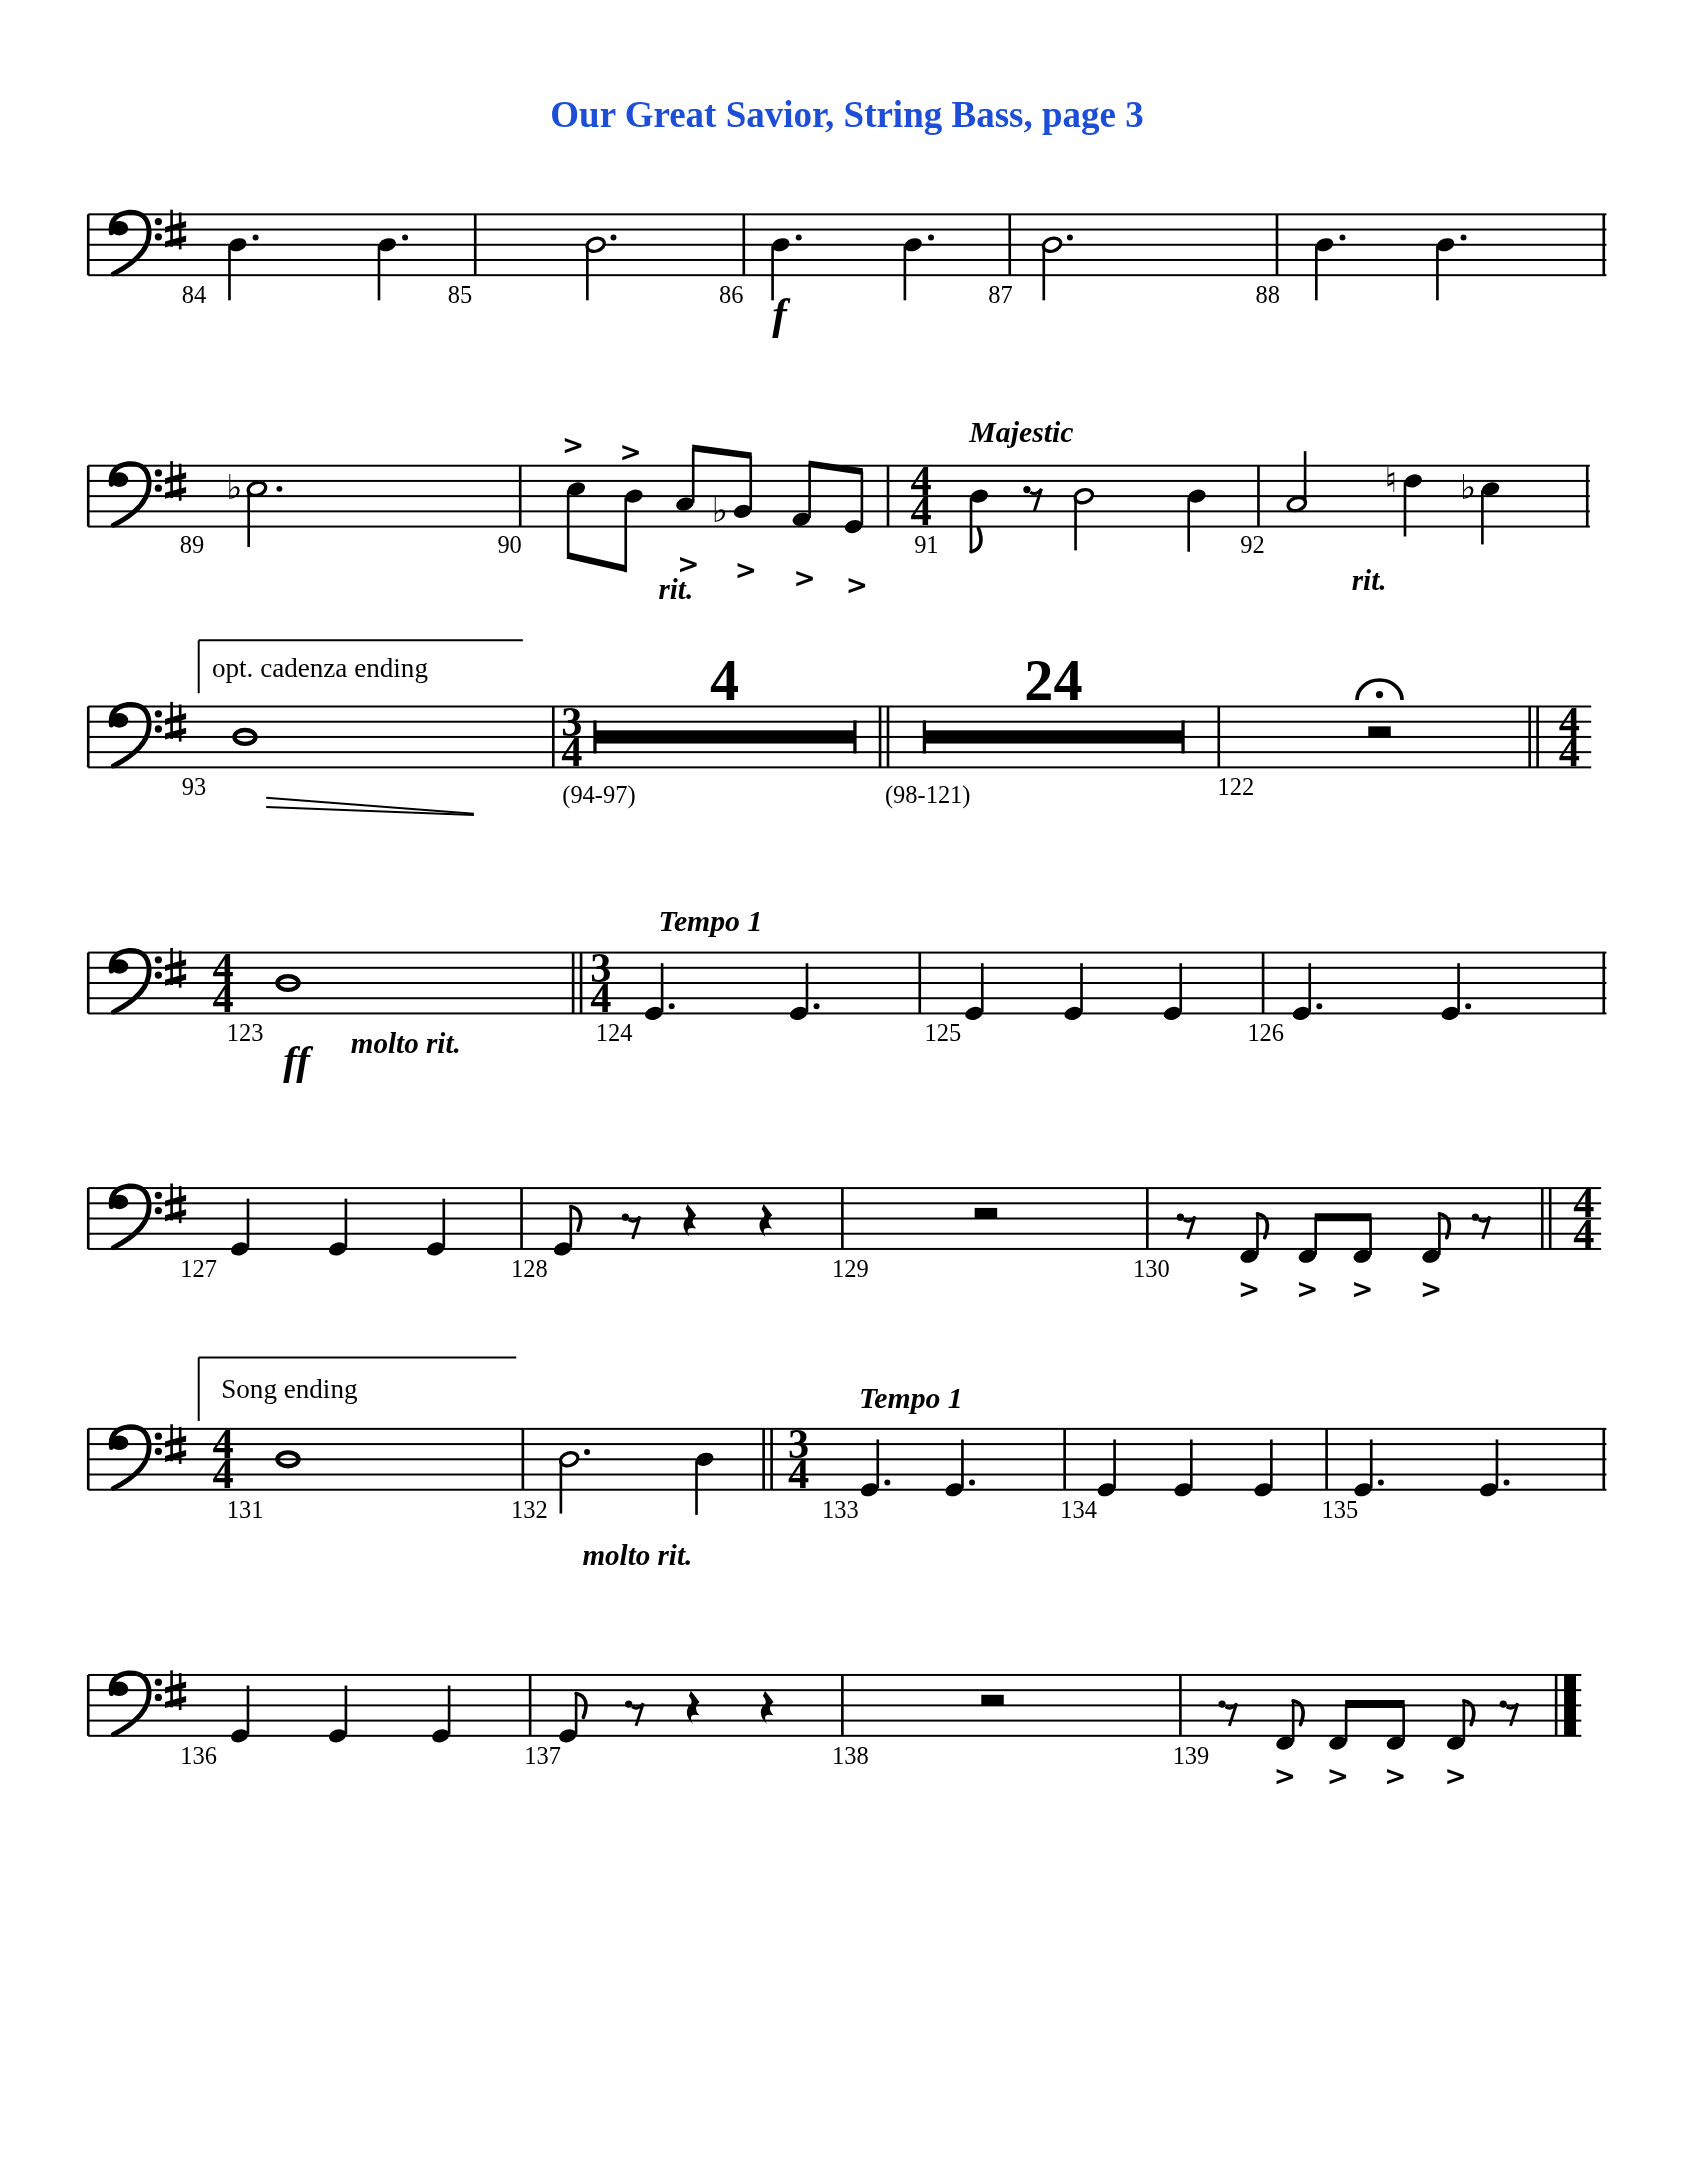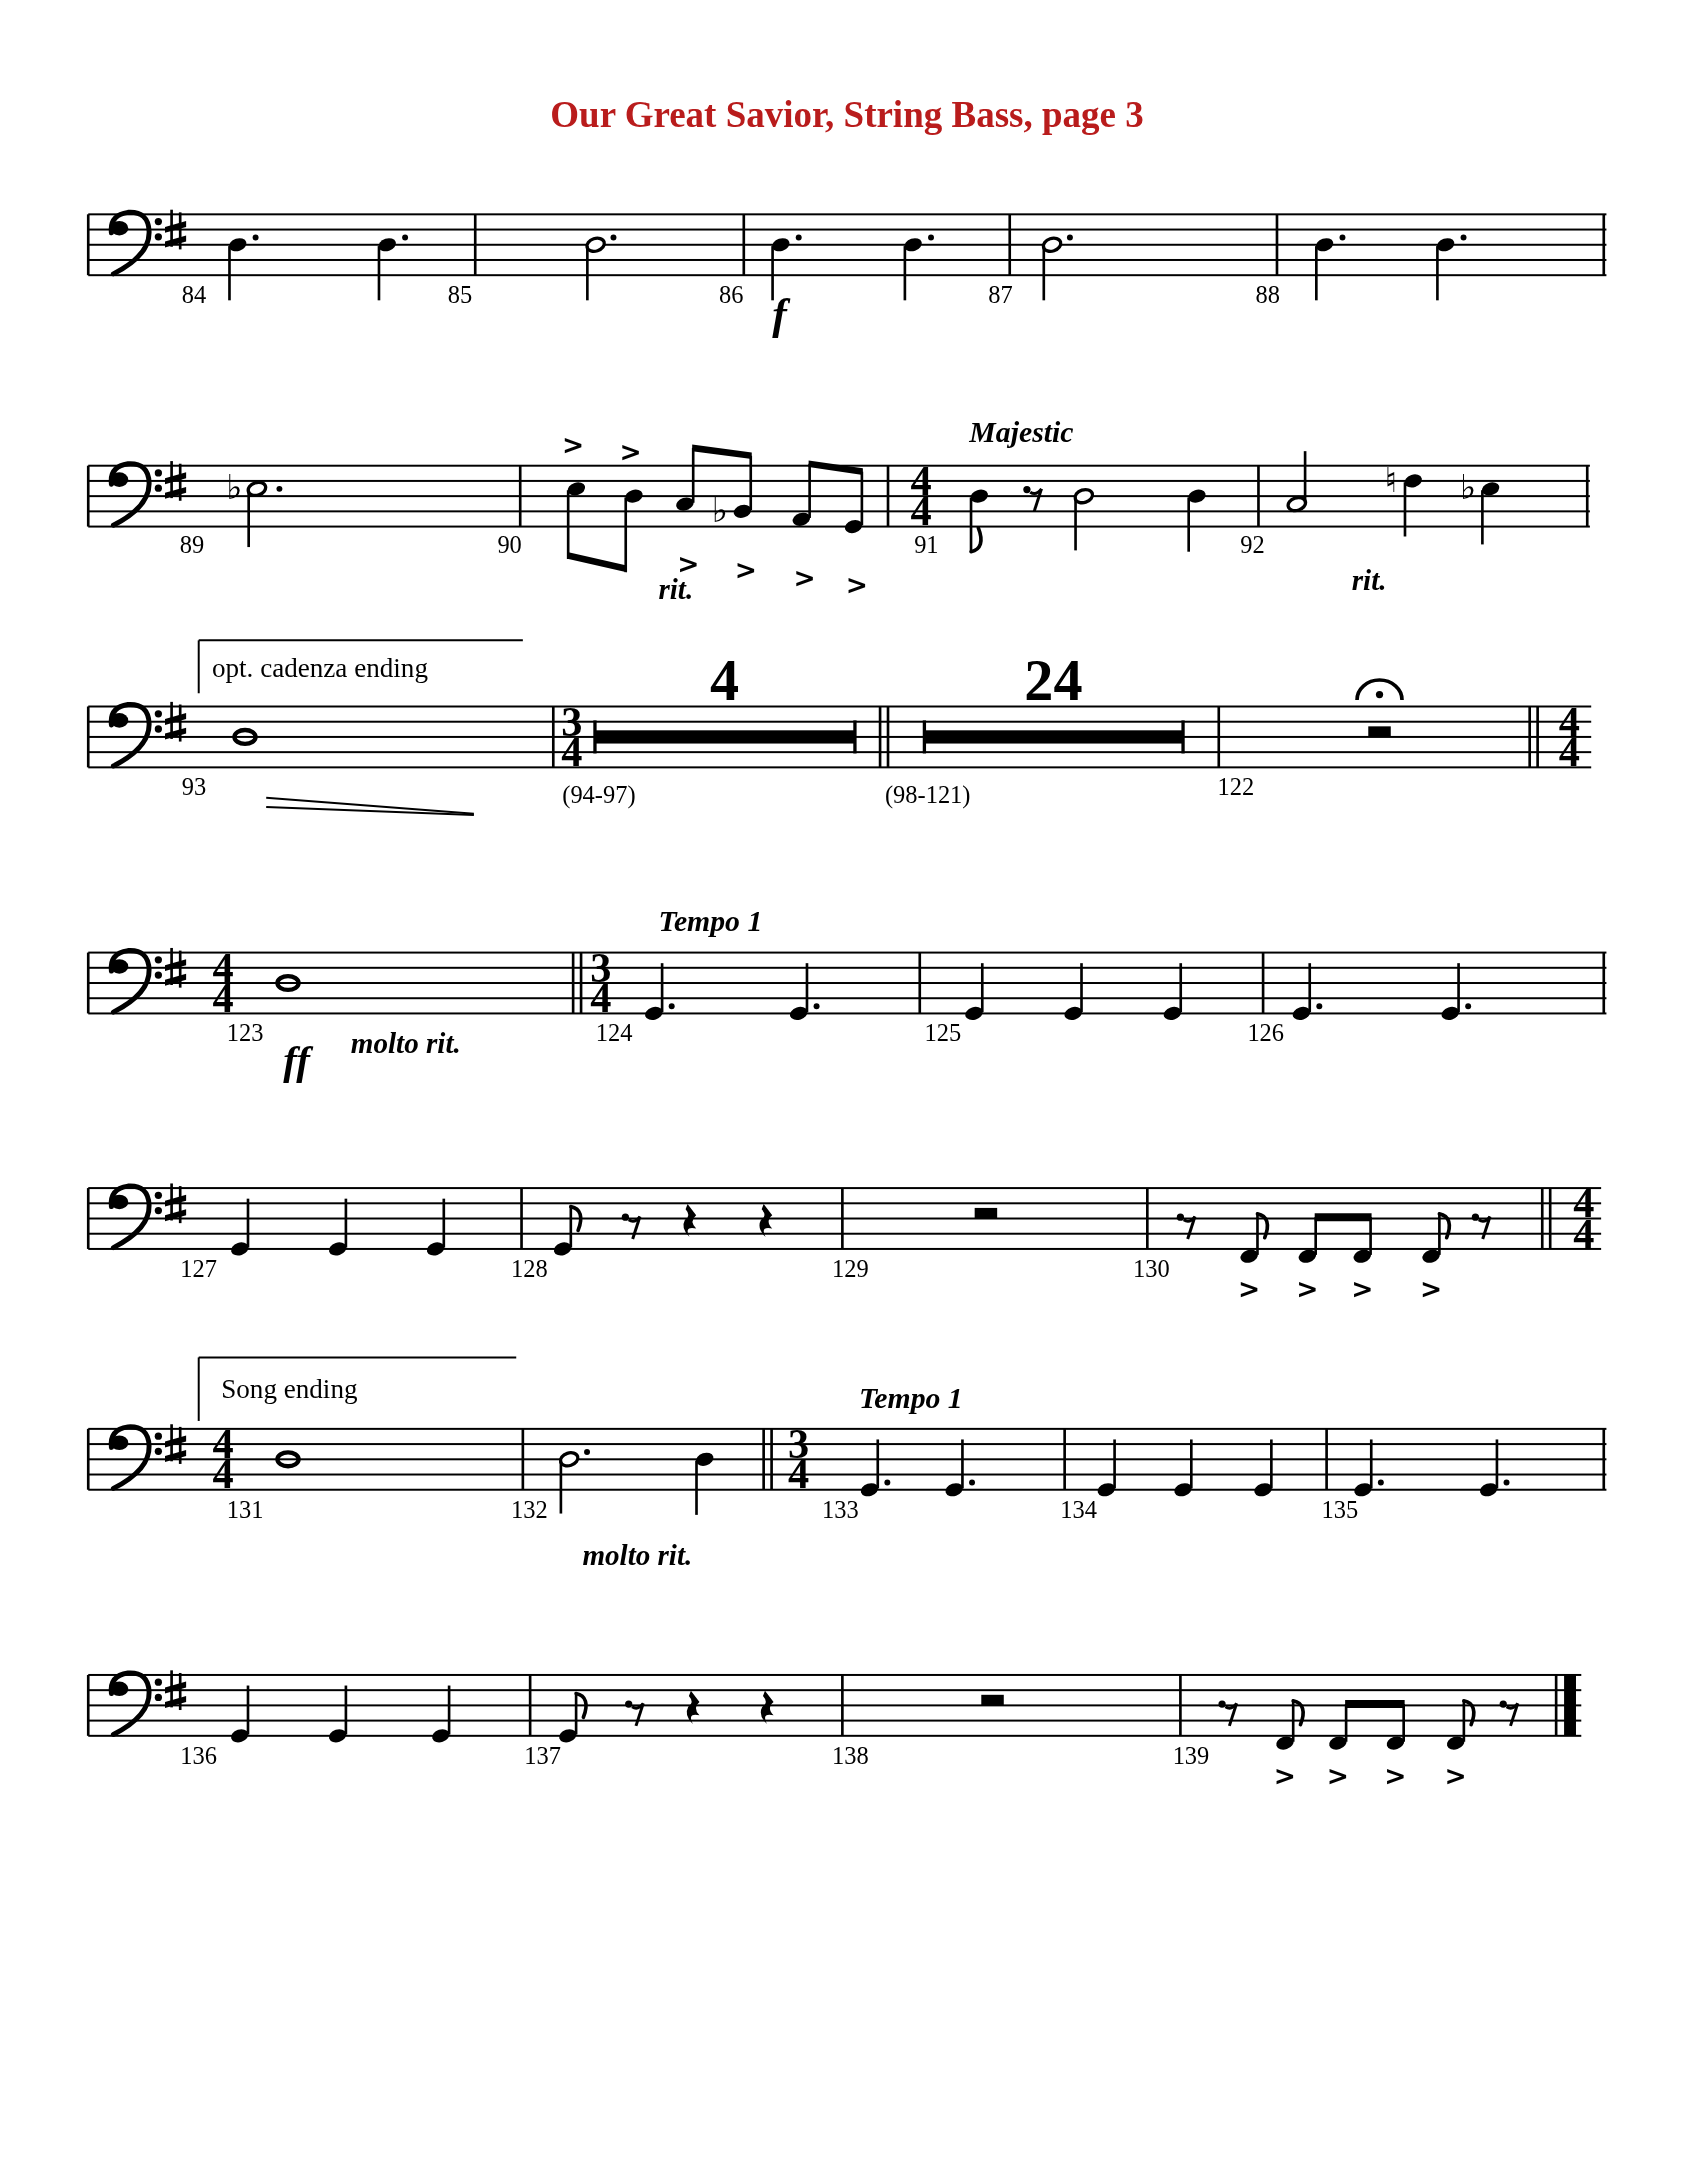--- a/index.html
+++ b/index.html
@@ -1,17 +1,17 @@
 <!DOCTYPE html>
 <html style="font-size:10.6px"><head>
 <meta charset="utf-8">
 <style>
   html,body{margin:0;padding:0;background:#e8e8e8;}
   .page{position:relative;width:1694px;height:2183px;background:#ffffff;font-family:"Liberation Serif",serif;overflow:hidden;}
-  .title{position:absolute;top:93px;left:0;width:1694px;text-align:center;font:700 37px "Liberation Serif",serif;color:#b91c1c;}
+  .title{position:absolute;top:93px;left:0;width:1694px;text-align:center;font:700 37px "Liberation Serif",serif;color:#1d4ed8;}
   svg{position:absolute;top:0;left:0;}
   .t-measure{font:37px "Liberation Serif",serif;}
   .t-range{font:37px "Liberation Serif",serif;}
   .t-big{font:700 88px "Liberation Serif",serif;}
   .t-tempo{font:italic 700 45px "Liberation Serif",serif;}
   .t-rit{font:italic 700 44px "Liberation Serif",serif;}
   .t-dyn{font:italic 700 66px "Liberation Serif",serif;}
   .t-dynff{font:italic 700 62px "Liberation Serif",serif;}
   .t-box{font:41px "Liberation Serif",serif;}
   .t-acc-mark{font:700 40px "DejaVu Sans",sans-serif;}

